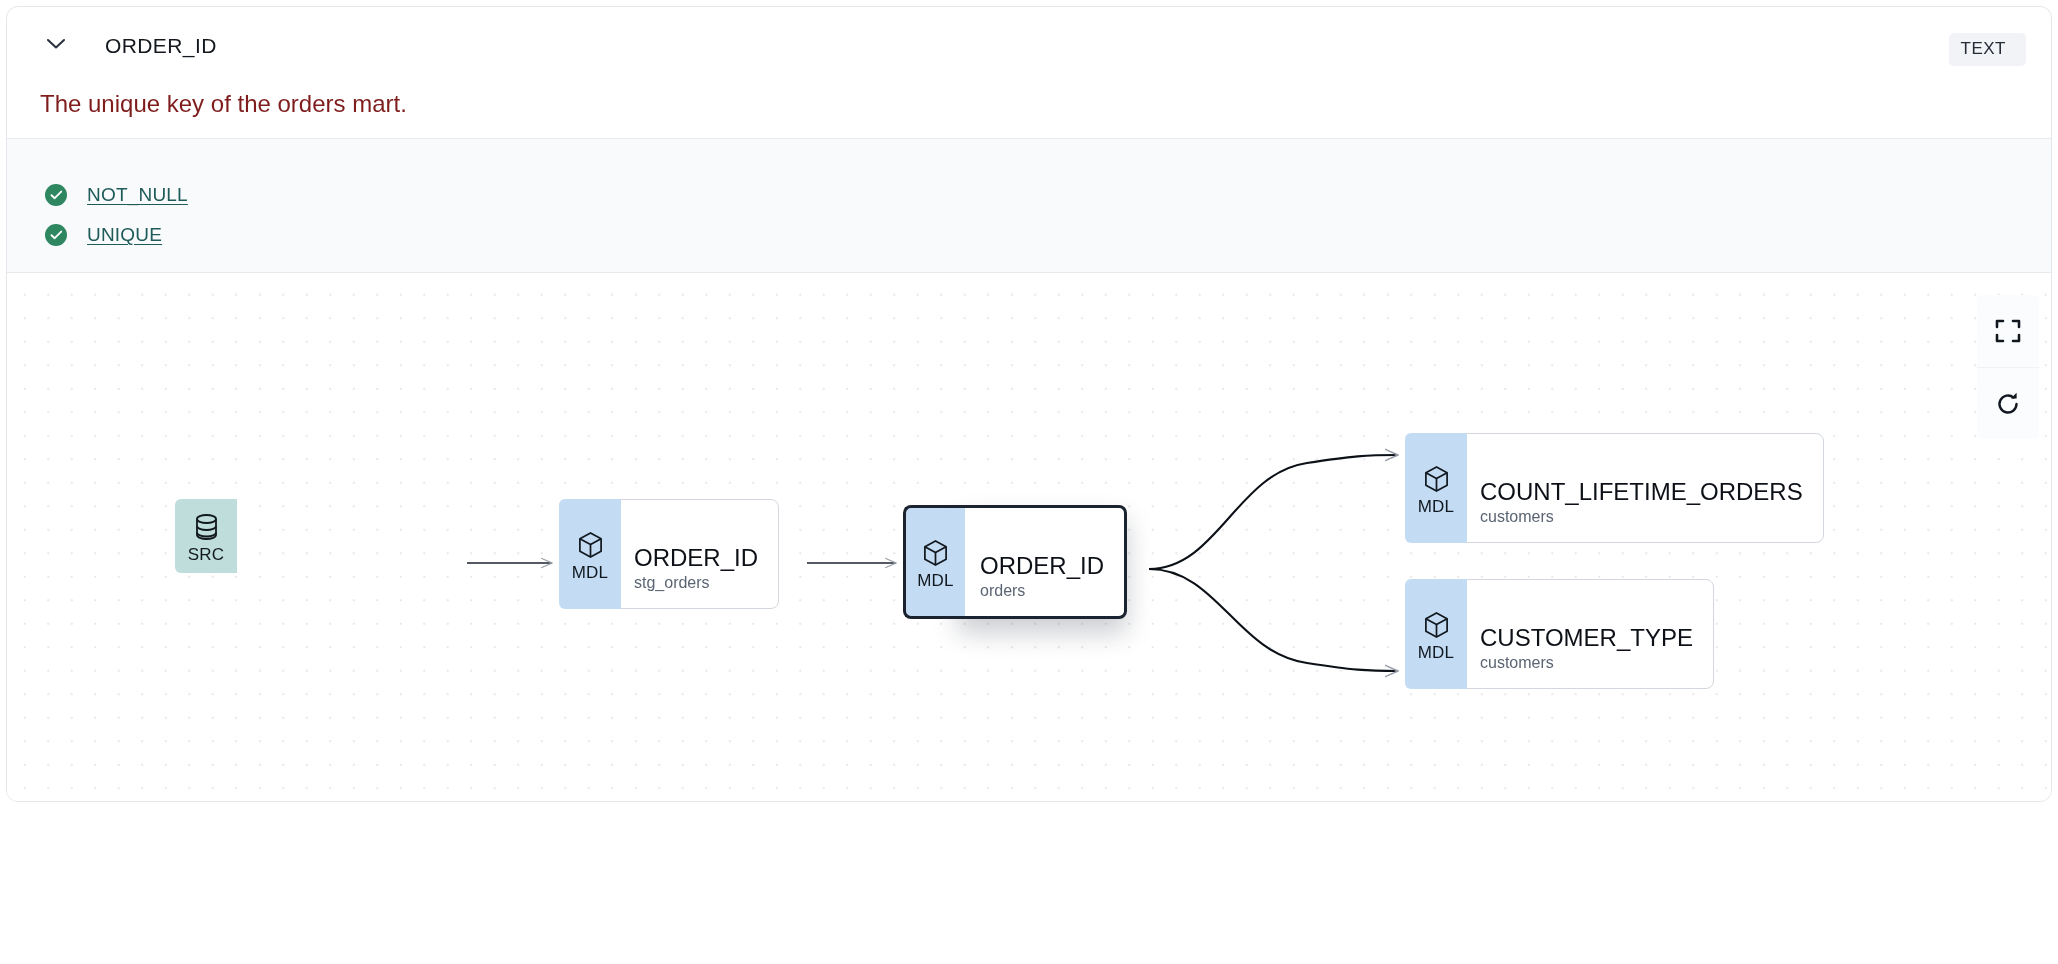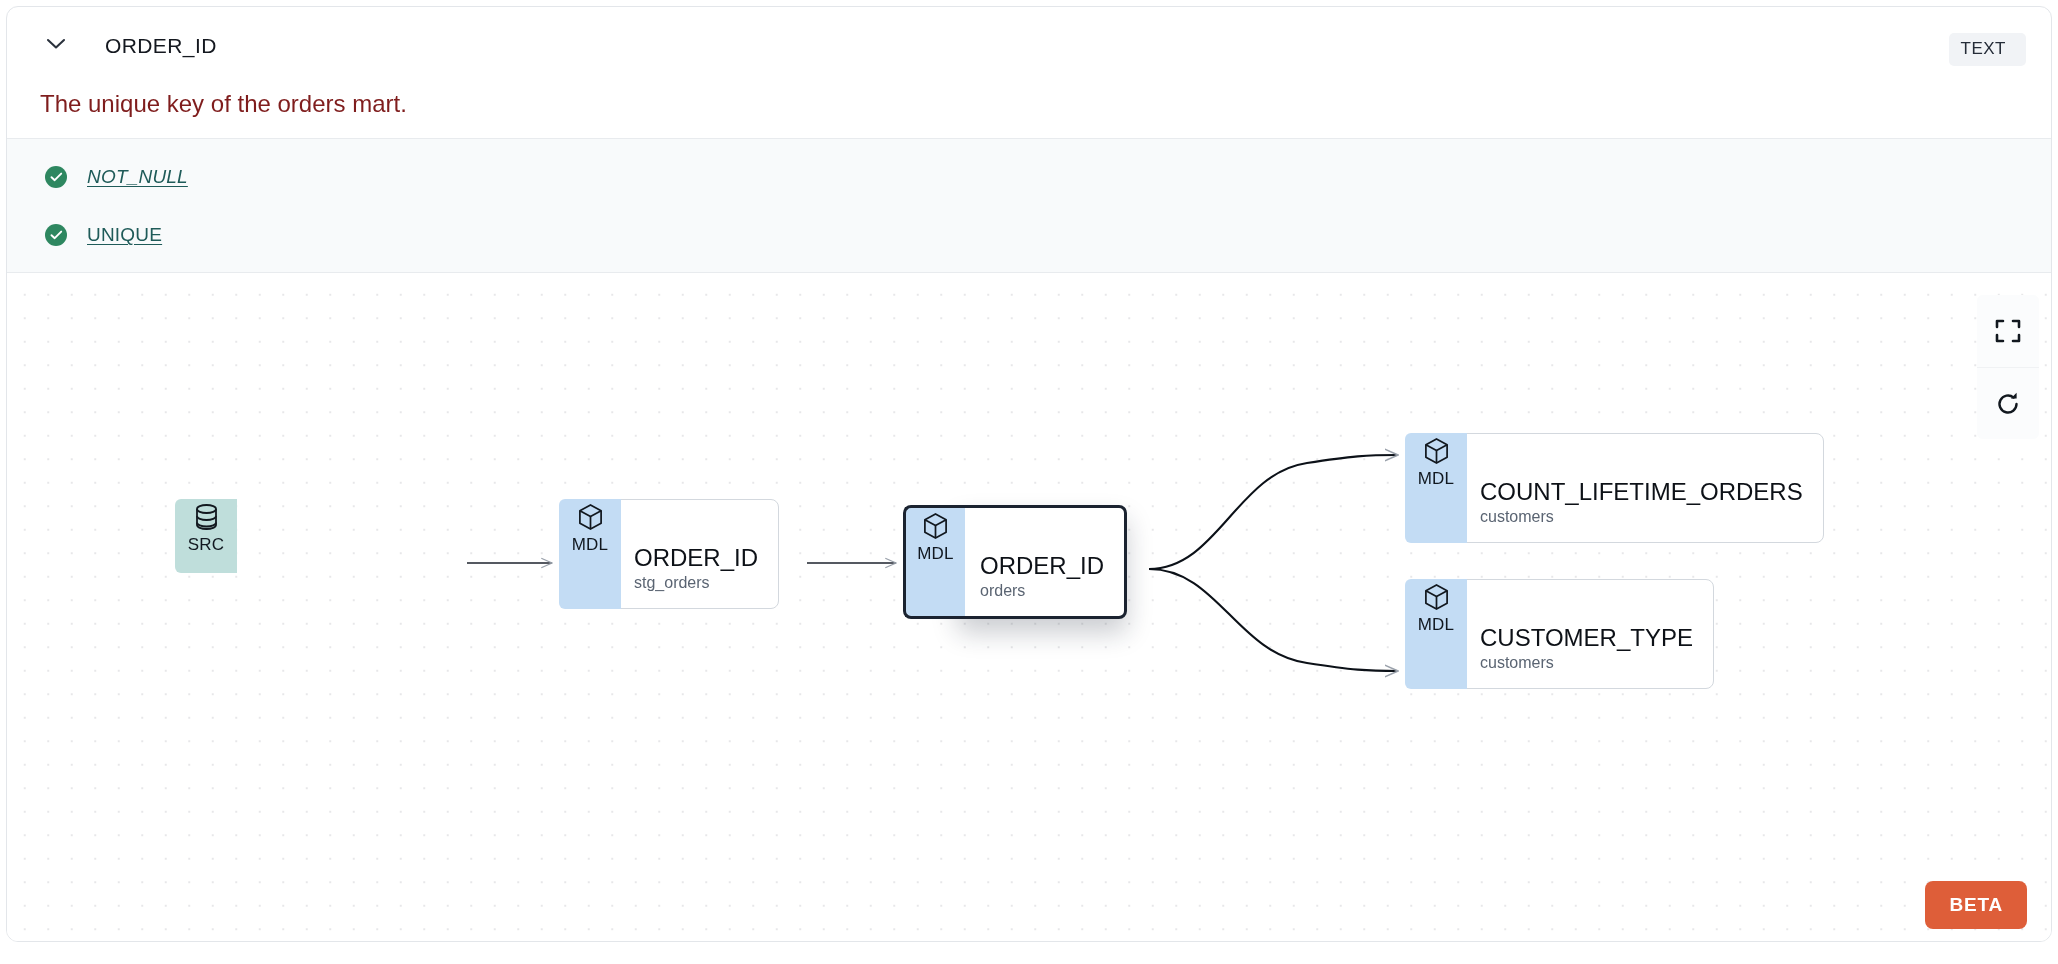--- a/index.html
+++ b/index.html
@@ -7,21 +7,21 @@
     width: 2058px; height: 964px;
     background: #ffffff;
     font-family: "Liberation Sans", sans-serif;
     overflow: hidden;
   }
 
   
   .card {
     position: absolute;
     left: 6px; top: 6px;
-    width: 2046px; height: 936px;
+    width: 2046px; height: 796px;
     background: #ffffff;
     border: 1px solid #e3e6ea;
     border-radius: 12px;
     overflow: hidden;
   }
 
   
   .header {
     position: absolute; left: 0; top: 0;
     width: 100%; height: 72px;
@@ -64,21 +64,21 @@
     width: 100%; height: 135px;
     background: #f8fafb;
     border-top: 1px solid #e8ebee;
     border-bottom: 1px solid #e8ebee;
   }
   .test-row {
     position: absolute; left: 38px;
     display: flex; align-items: center;
     height: 26px;
   }
-  .test-row.r0 { top: 25px; font-style: italic; }
+  .test-row.r0 { top: 43px; }
   .test-row.r1 { top: 83px; }
   .check-icon {
     width: 22px; height: 22px; border-radius: 50%;
     background: #2e8760;
     display: flex; align-items: center; justify-content: center;
     flex: none;
   }
   .check-icon svg { display: block; }
   .test-link {
     margin-left: 20px;
@@ -113,20 +113,21 @@
     display: flex;
     align-items: stretch;
   }
   .node-badge {
     width: 62px;
     min-height: 74px;
     border-radius: 6px 0 0 6px;
     display: flex;
     flex-direction: column;
     align-items: center;
+    justify-content: center;
     gap: 1px;
     flex: none;
     padding-top: 4px;
     z-index: 1;
   }
   .node-badge.src { background: #bfdedb; }
   .node-badge.mdl { background: #c3dcf4; }
   .badge-text {
     font-size: 17px;
     color: #111820;

